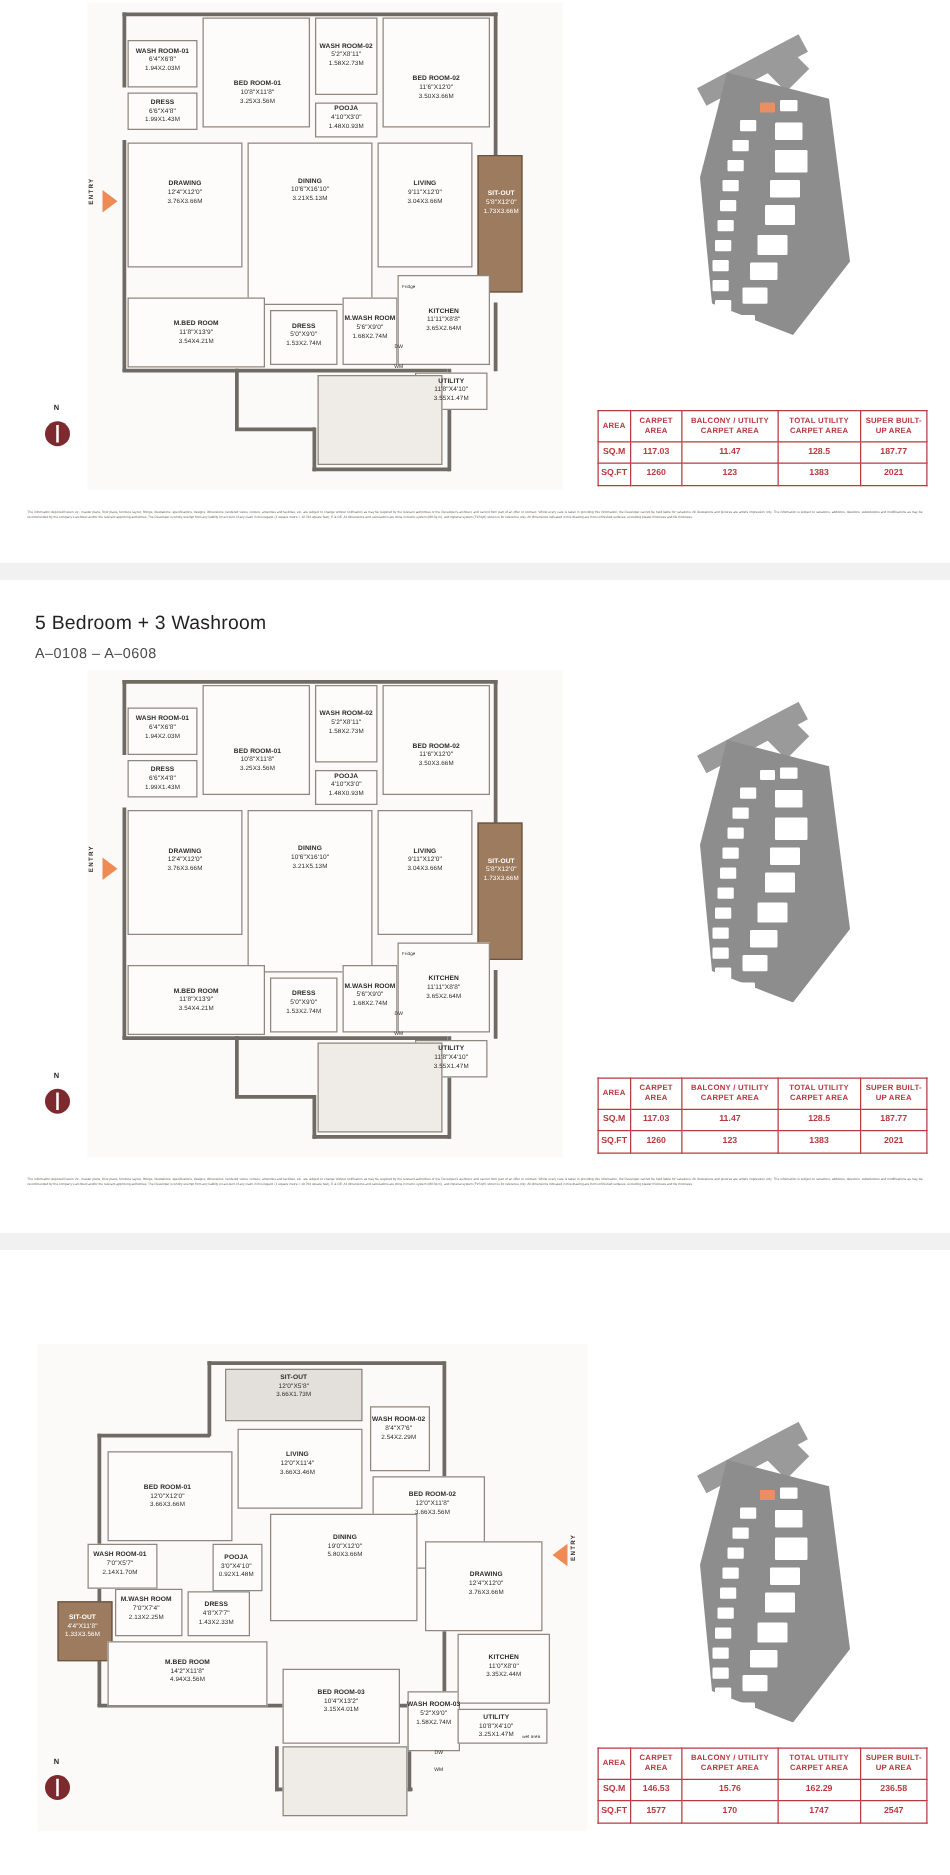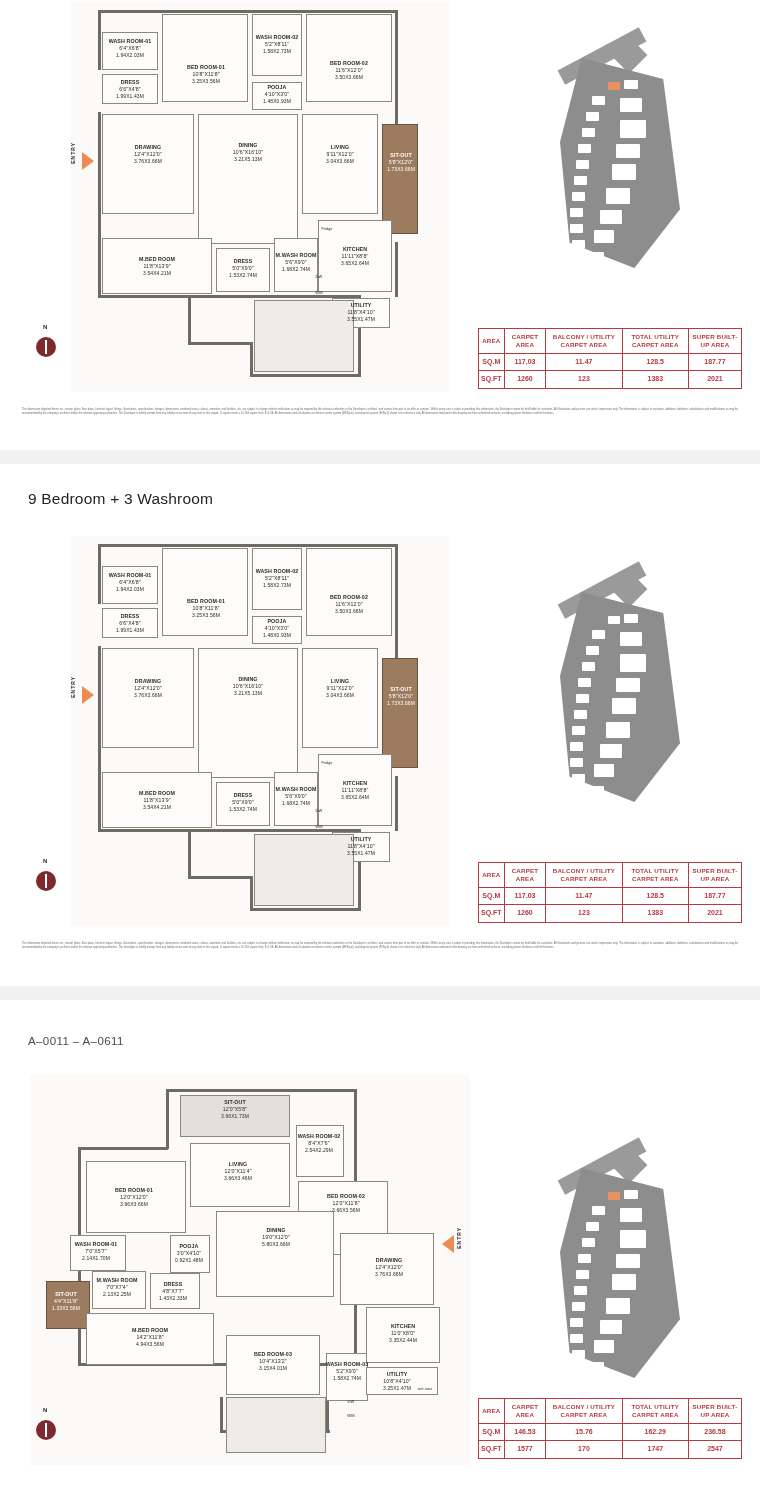--- a/index.html
+++ b/index.html
@@ -252,21 +252,22 @@
       </tbody>
     </table>
 
     <div class="disclaimer" style="top:408px;">The information depicted herein viz., master plans, floor plans, furniture layout, fittings, illustrations, specifications, designs, dimensions, rendered views, colours, amenities and facilities, etc. are subject to change without notification as may be required by the relevant authorities or the Developer's architect, and cannot form part of an offer or contract. Whilst every care is taken in providing this information, the Developer cannot be held liable for variations. All illustrations and pictures are artist's impression only. The information is subject to variations, additions, deletions, substitutions and modifications as may be recommended by the company's architect and/or the relevant approving authorities. The Developer is wholly exempt from any liability on account of any claim in this regard. (1 square metre = 10.764 square feet). E &amp; OE. All dimensions and calculations are done in metric system (MKSq.m), and imperial system (Ft/Sq.ft) shown is for reference only. All dimensions indicated in this drawing are from unfinished surfaces, excluding plaster thickness and tile thickness.</div>
   </div>
 
   <div class="block-sep"></div>
 
   <div class="unit-block" style="height:522px;">
     <div class="unit-head">
-      <div class="unit-title">9 Bedroom + 3 Washroom</div>
+      <div class="unit-title">5 Bedroom + 3 Washroom</div>
+      <div class="unit-sub">A–0108 – A–0608</div>
     </div>
 
     <div class="plan-canvas" style="position:absolute; left:70px; top:72px; width:380px; height:390px;">
 
       <div class="wall" style="left:28px;  top:8px;   width:300px; height:3px;"></div>
       <div class="wall" style="left:28px;  top:8px;   width:3px;   height:60px;"></div>
       <div class="wall" style="left:28px;  top:110px; width:3px;   height:185px;"></div>
       <div class="wall" style="left:28px;  top:293px; width:260px; height:3px;"></div>
       <div class="wall" style="left:325px; top:8px;   width:3px;   height:120px;"></div>
       <div class="wall" style="left:325px; top:240px; width:3px;   height:55px;"></div>
@@ -376,21 +377,20 @@
       </tbody>
     </table>
 
     <div class="disclaimer" style="top:478px;">The information depicted herein viz., master plans, floor plans, furniture layout, fittings, illustrations, specifications, designs, dimensions, rendered views, colours, amenities and facilities, etc. are subject to change without notification as may be required by the relevant authorities or the Developer's architect, and cannot form part of an offer or contract. Whilst every care is taken in providing this information, the Developer cannot be held liable for variations. All illustrations and pictures are artist's impression only. The information is subject to variations, additions, deletions, substitutions and modifications as may be recommended by the company's architect and/or the relevant approving authorities. The Developer is wholly exempt from any liability on account of any claim in this regard. (1 square metre = 10.764 square feet). E &amp; OE. All dimensions and calculations are done in metric system (MKSq.m), and imperial system (Ft/Sq.ft) shown is for reference only. All dimensions indicated in this drawing are from unfinished surfaces, excluding plaster thickness and tile thickness.</div>
   </div>
 
   <div class="block-sep"></div>
 
   <div class="unit-block" style="height:500px;">
     <div class="unit-head">
-      <div class="unit-sub">A–0011 – A–0611</div>
     </div>
 
     <div class="plan-canvas" style="position:absolute; left:30px; top:75px; width:440px; height:390px;">
 
       <div class="wall" style="left:48px;  top:72px;  width:3px;  height:110px;"></div>
       <div class="wall" style="left:48px;  top:72px;  width:90px; height:3px;"></div>
       <div class="wall" style="left:136px; top:14px;  width:3px;  height:60px;"></div>
       <div class="wall" style="left:136px; top:14px;  width:190px; height:3px;"></div>
       <div class="wall" style="left:324px; top:14px;  width:3px;  height:300px;"></div>
       <div class="wall" style="left:48px;  top:180px; width:3px;  height:110px;"></div>

